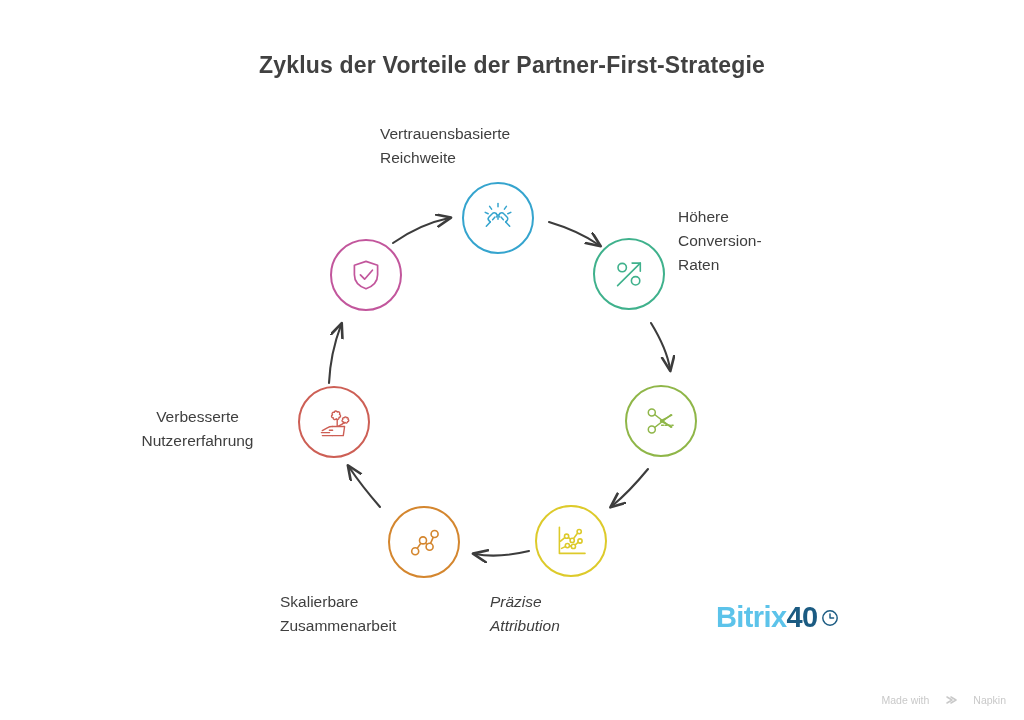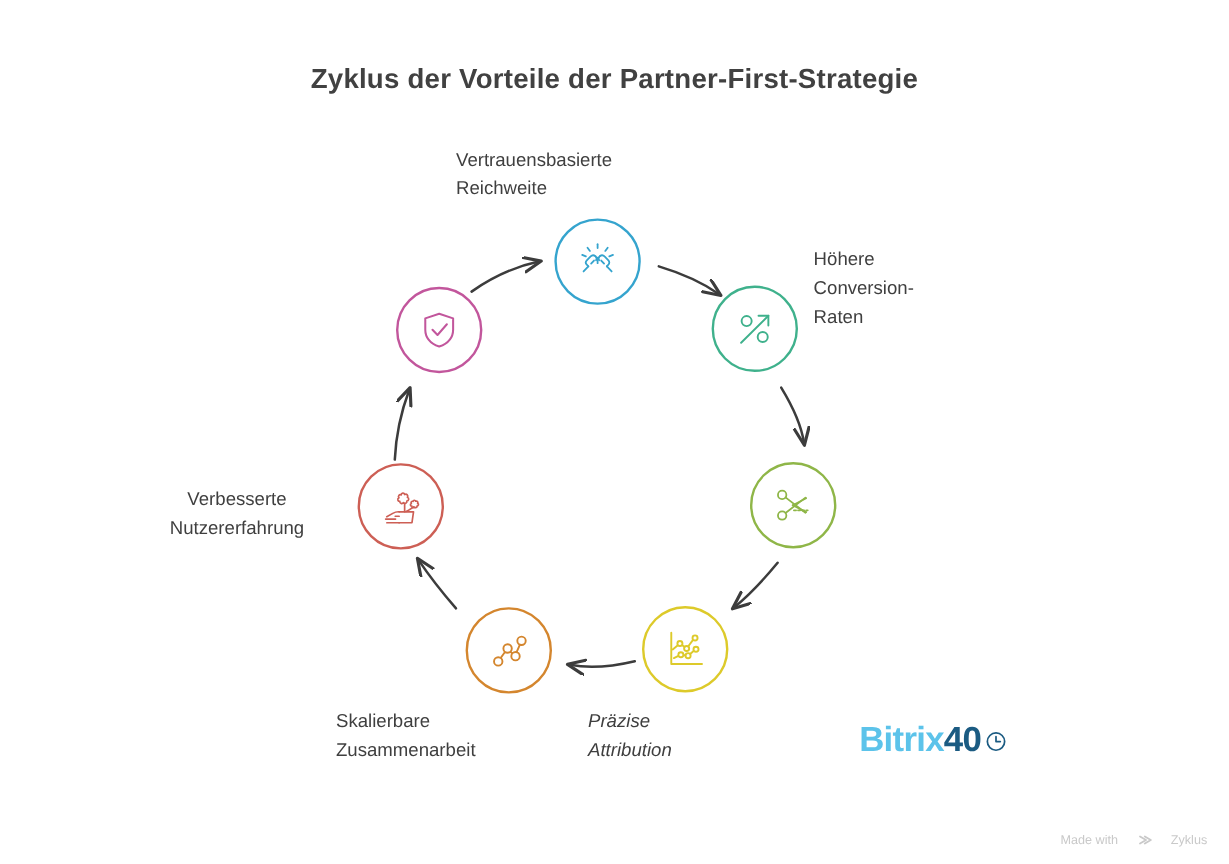--- a/index.html
+++ b/index.html
@@ -261,16 +261,16 @@
   </div>
 
   <div class="napkin">
     <span>Made with</span>
     <span class="mark">
       <svg width="12" height="12" viewBox="0 0 12 12" fill="none" stroke="#c9c9c9" stroke-width="1.5" stroke-linecap="round" stroke-linejoin="round">
         <path d="M2 3 L7 6 L2 9"></path>
         <path d="M6 3 L11 6 L6 9"></path>
       </svg>
     </span>
-    <span>Zyklus</span>
+    <span>Napkin</span>
   </div>
 
 </div>
 
 </body></html>

